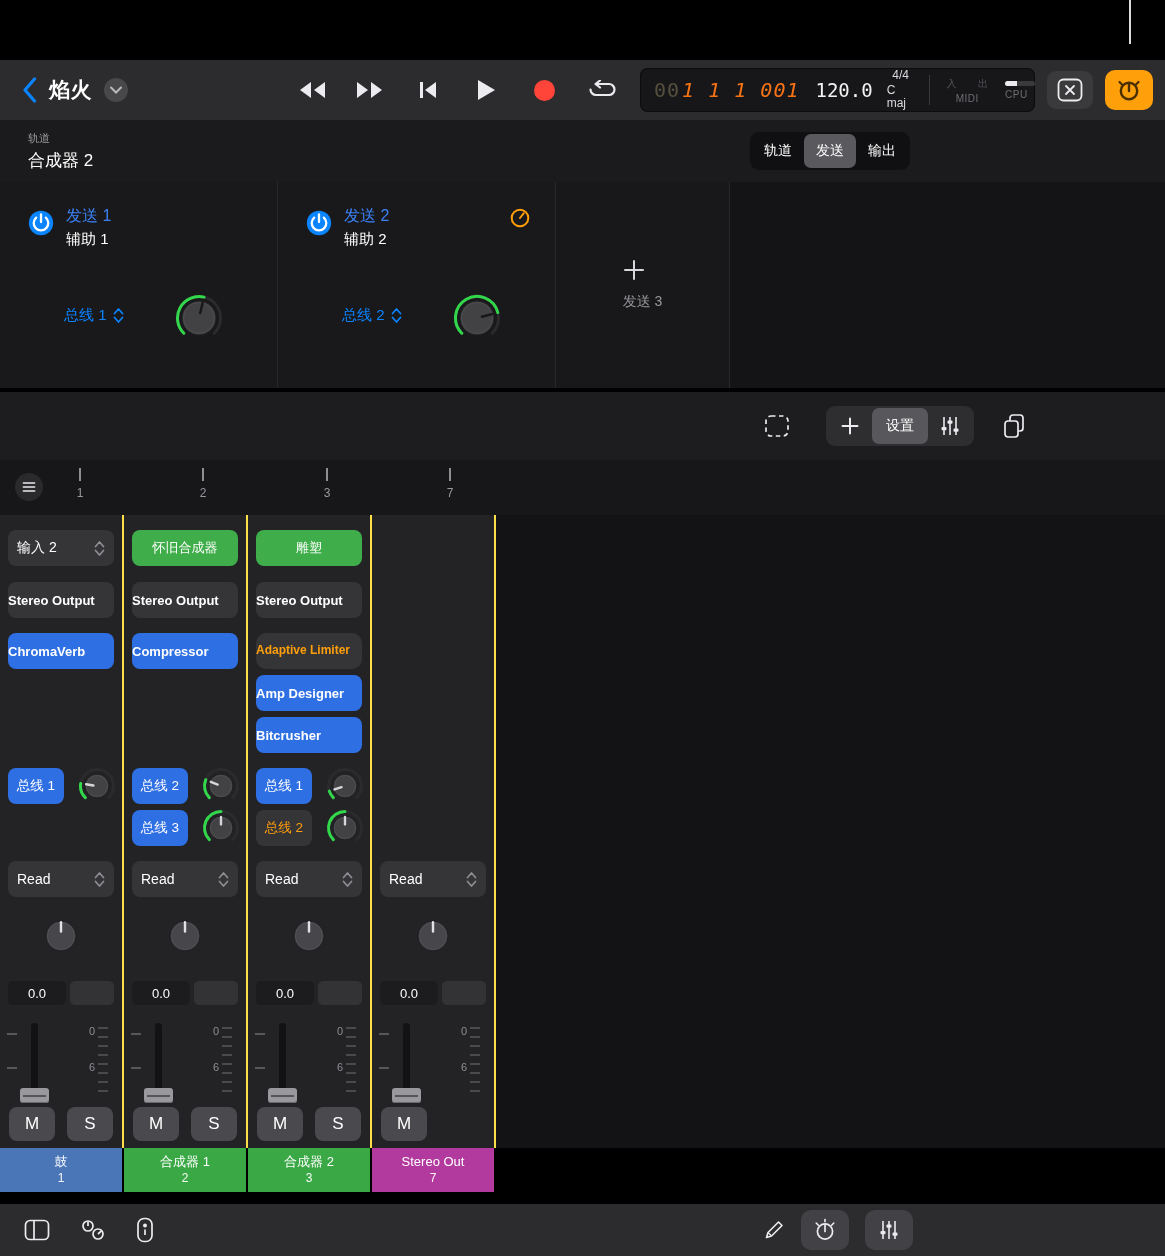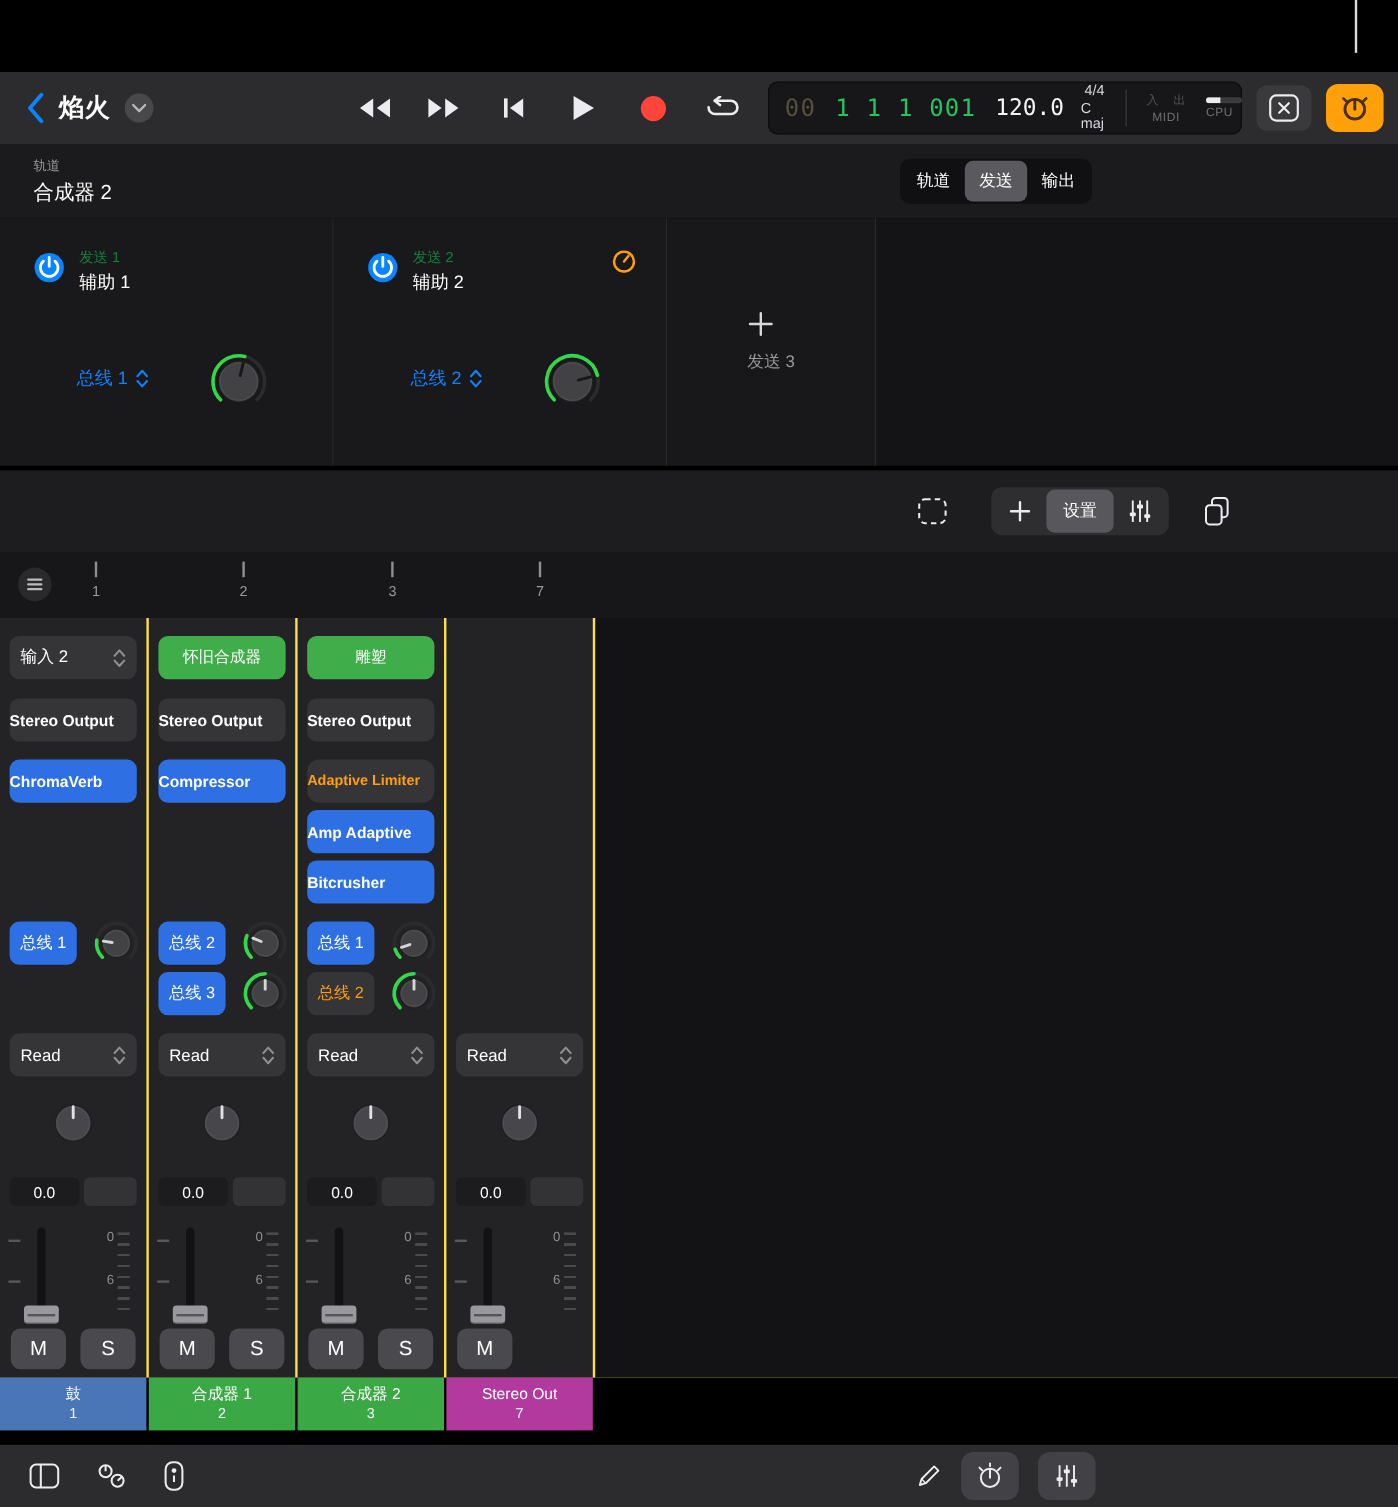--- a/index.html
+++ b/index.html
@@ -17,21 +17,21 @@
   .toolbar { position:absolute; top:60px; left:0; right:0; height:60px; background:#2c2c2e; }
   .tb-left { position:absolute; left:22px; top:0; height:60px; display:flex; align-items:center; gap:12px; }
   .title { font-size:21px; font-weight:700; letter-spacing:.5px; }
   .title-menu { width:24px; height:24px; border-radius:50%; background:#48484a; display:flex; align-items:center; justify-content:center; }
   .transport { position:absolute; left:292px; width:330px; top:0; height:60px; display:flex; align-items:center; justify-content:space-between; }
   .tbtn { display:flex; align-items:center; justify-content:center; width:40px; height:40px; }
   .rec { width:21px; height:21px; border-radius:50%; background:#ff453a; display:block; }
   .lcd { position:absolute; left:640px; top:8px; width:395px; height:44px; background:#17171a; border-radius:8px; display:flex; align-items:center; box-shadow: inset 0 0 0 1px #0c0c0d; }
   .lcd-pos { margin-left:14px; font-family:"DejaVu Sans Mono",monospace; font-size:20px; letter-spacing:1px; white-space:nowrap; }
   .lcd-pos .dim { color:#56503e; }
-  .lcd-pos .bright { color:#22c55e; margin-left:16px; }
+  .lcd-pos .bright { color:#f97316; margin-left:2px;font-style:italic; }
   .lcd-tempo { margin-left:16px; font-family:"DejaVu Sans Mono",monospace; font-size:19px; color:#f3f3f3; }
   .lcd-sig { margin-left:14px; display:flex; flex-direction:column; align-items:center; gap:1px; }
   .lcd-sig span { font-size:12px; color:#d9d9de; line-height:1.15; }
   .lcd-div { width:1px; height:30px; background:#3a3a3d; margin-left:14px; }
   .lcd-midi { margin-left:12px; width:58px; display:flex; flex-direction:column; align-items:center; gap:2px; }
   .lcd-midi .io { display:flex; justify-content:space-between; width:100%; padding:0 5px; }
   .lcd-midi .io span { font-size:10px; color:#55555a; }
   .lbl { font-size:10px; color:#6e6e73; letter-spacing:.5px; }
   .lcd-cpu { margin-left:12px; display:flex; flex-direction:column; gap:3px; }
   .cpu-bar { width:30px; height:5px; border-radius:2.5px; background:#3a3a3d; overflow:hidden; }
@@ -49,21 +49,21 @@
   .seg-item { min-width:46px; padding:0 12px; display:flex; align-items:center; justify-content:center; border-radius:7px; font-size:14px; color:#fff; }
   .seg-item.active { background:#5a5a5e; }
 
   
   .sends { position:absolute; top:182px; left:0; right:0; height:206px; background:#121214; display:flex; }
   .send-col { position:relative; width:278px; height:100%; background:#19191b; border-right:1px solid #28282a; }
   .send-col.add { width:174px; display:flex; align-items:center; justify-content:center; background:#18181a; }
   .send-rest { flex:1; background:#141416; }
   .power { position:absolute; left:28px; top:28px; }
   .send-info { position:absolute; left:66px; top:24px; display:flex; flex-direction:column; gap:3px; }
-  .s-label { font-size:12px; color:#15803d; }
+  .s-label { font-size:16px; color:#3b82f6; }
   .s-dest { font-size:15px; color:#fff; }
   .bus-sel { position:absolute; left:64px; top:124px; display:flex; align-items:center; gap:6px; color:#0a84ff; font-size:15px; }
   .send-col .knob { position:absolute; left:175px; top:112px; }
   .gauge { position:absolute; right:24px; top:25px; }
   .add-inner { display:flex; flex-direction:column; align-items:flex-start; gap:12px; color:#98989d; font-size:14px; }
 
   
   .mixtb { position:absolute; top:390px; left:0; right:0; height:70px; background:#1d1d20; border-top:2px solid #000; }
   .icon-btn { position:absolute; top:14px; width:44px; height:40px; display:flex; align-items:center; justify-content:center; }
   .icon-btn.marquee { left:755px; }
@@ -543,21 +543,21 @@
       <button class="srow inst" style="top:15px">
           <span class="txt">雕塑</span>
         </button>
       <button class="srow" style="top:67px">
           <span class="txt c">Stereo Output</span>
         </button>
       <button class="srow warn" style="top:118px">
           <span class="txt c">Adaptive Limiter</span>
         </button>
       <button class="srow plugin" style="top:160px">
-          <span class="txt c">Amp Adaptive</span>
+          <span class="txt c">Amp Designer</span>
         </button>
       <button class="srow plugin" style="top:202px">
           <span class="txt c">Bitcrusher</span>
         </button>
       <div class="sendrow" style="top:252px">
         <button class="bus">
             <span>总线 1</span>
           </button>
         <span class="knob">
             <svg width="38" height="38" viewBox="0 0 38 38">

